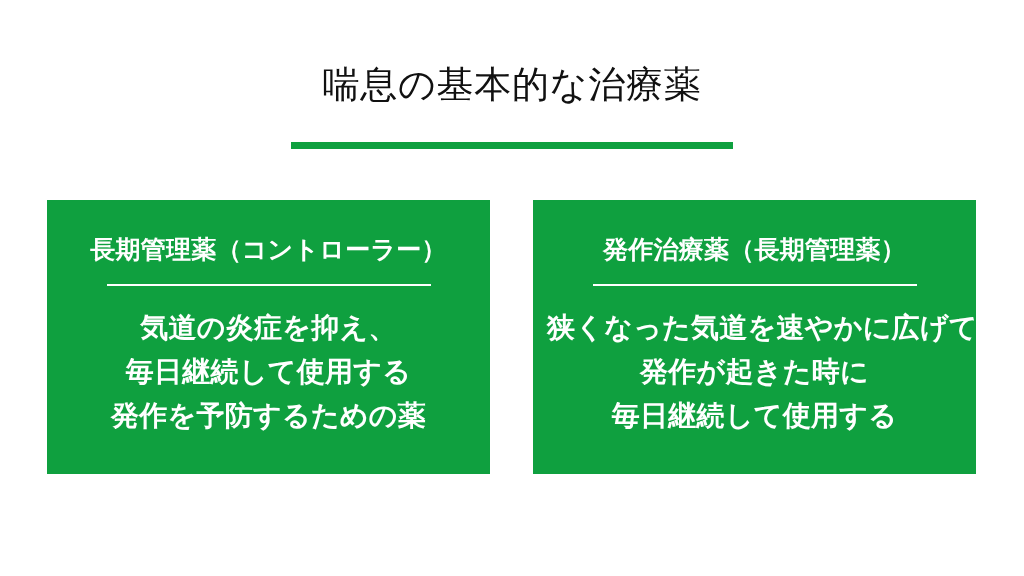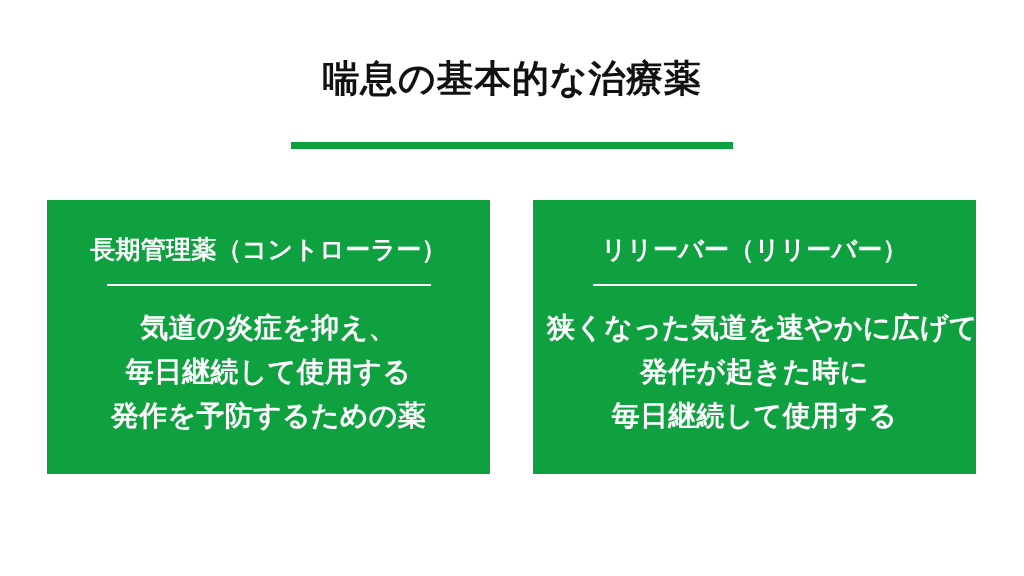--- a/index.html
+++ b/index.html
@@ -22,25 +22,25 @@
   
   .title-block {
     position: absolute;
     left: 0;
     top: 56px;
     width: 1024px;
     text-align: center;
   }
   .slide-title {
     font-size: 37px;
-    font-weight: 700;
+    font-weight: 400;
     color: #111111;
     letter-spacing: 0.02em;
     line-height: 1.15;
-    margin: 2px;
+    margin: 8px;
     white-space: nowrap;
   }
   .title-rule {
     position: absolute;
     left: 291px;
     top: 142px;
     width: 442px;
     height: 7px;
     background: #0fa03f;
   }
@@ -110,21 +110,21 @@
       <div class="card-heading">長期管理薬（コントローラー）</div>
       <div class="card-divider"></div>
       <div class="card-body">
         <div class="card-body-line">気道の炎症を抑え、</div>
         <div class="card-body-line">毎日継続して使用する</div>
         <div class="card-body-line">発作を予防するための薬</div>
       </div>
     </div>
 
     <div class="card card--right">
-      <div class="card-heading">リリーバー（リリーバー）</div>
+      <div class="card-heading">発作治療薬（長期管理薬）</div>
       <div class="card-divider"></div>
       <div class="card-body">
         <div class="card-body-line">狭くなった気道を速やかに広げて</div>
         <div class="card-body-line">発作が起きた時に</div>
         <div class="card-body-line">毎日継続して使用する</div>
       </div>
     </div>
 
   </div>
 </div>

